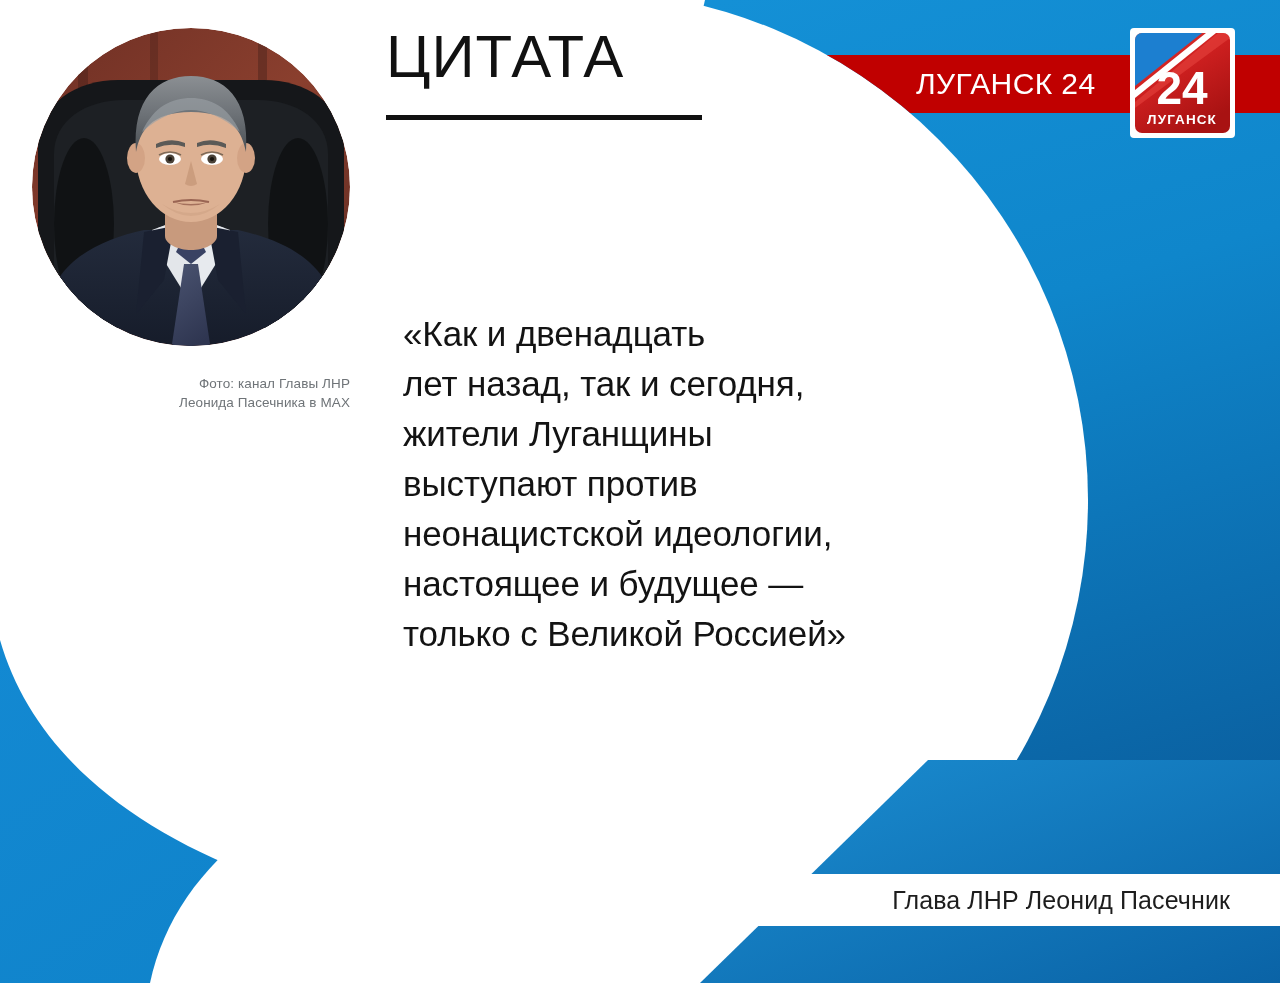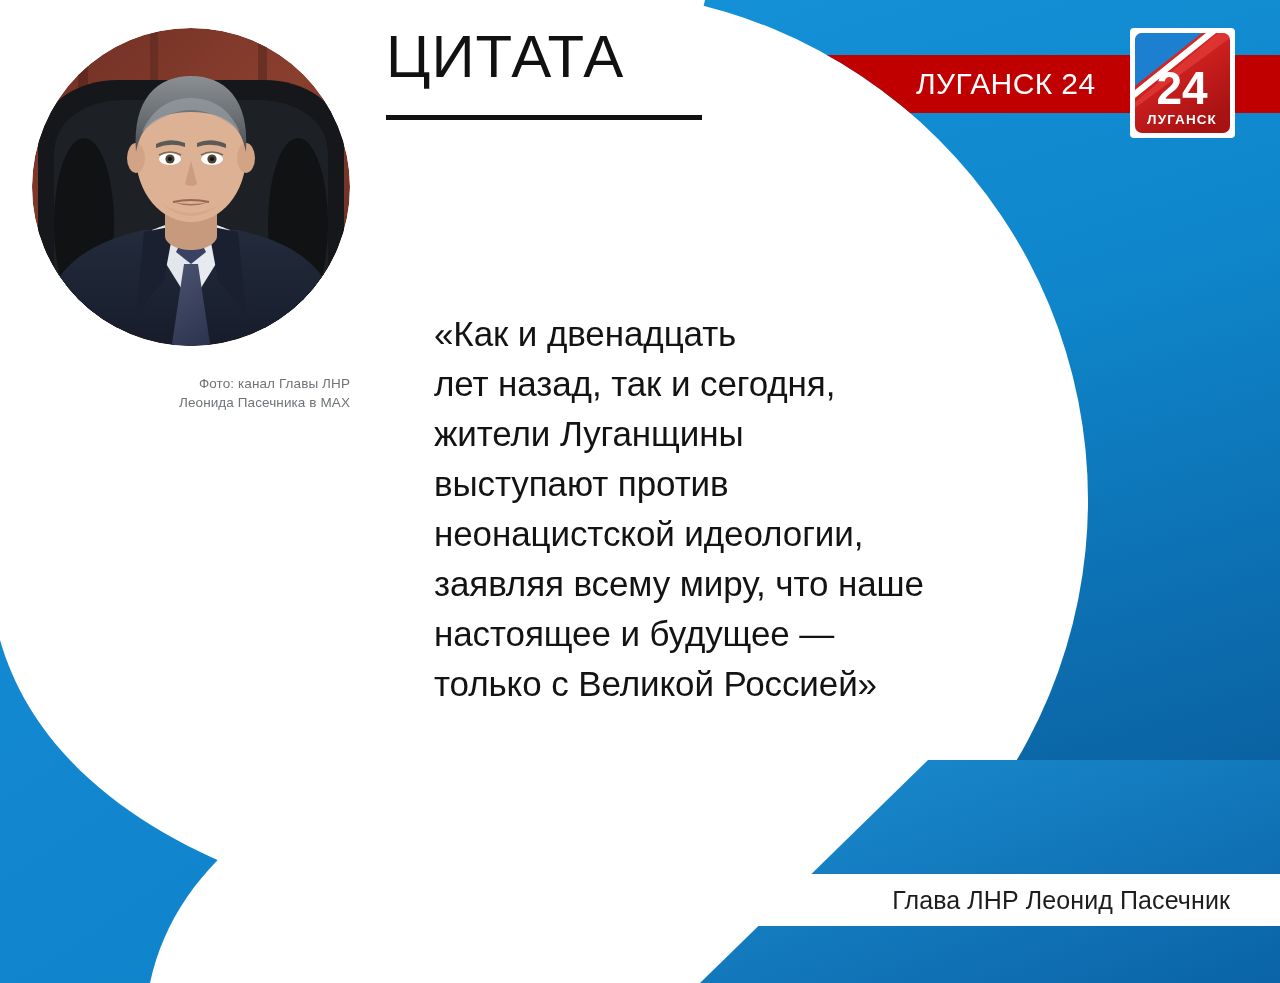--- a/index.html
+++ b/index.html
@@ -112,21 +112,21 @@
     top: 274px;
     width: 620px;
     z-index: 6;
     color: #131313;
     font-size: 35px;
     line-height: 50px;
     font-weight: 400;
     letter-spacing: -0.1px;
     font-family: "Liberation Sans", "DejaVu Sans", sans-serif;
   }
-  .quote .qline { display: block; white-space: nowrap; margin-left: 31px; }
+  .quote .qline { display: block; white-space: nowrap; }
 
   
   .attribution-strip {
     position: absolute;
     left: 700px;
     top: 874px;
     width: 580px;
     height: 52px;
     background: #ffffff;
     z-index: 8;
@@ -351,21 +351,20 @@
       <text x="52" y="96" text-anchor="middle" font-family="Liberation Sans, DejaVu Sans, sans-serif" font-size="13.5" font-weight="bold" letter-spacing="1.1" fill="#ffffff">ЛУГАНСК</text>
     </svg>
   </div>
 
   <blockquote class="quote">
     <span class="qline">«Как и двенадцать</span>
     <span class="qline">лет назад, так и сегодня,</span>
     <span class="qline">жители Луганщины</span>
     <span class="qline">выступают против</span>
     <span class="qline">неонацистской идеологии,</span>
-    <span class="qline">заявляя всему миру, что наше</span>
     <span class="qline">настоящее и будущее —</span>
     <span class="qline">только с Великой Россией»</span>
   </blockquote>
 
   <div class="attribution-strip"></div>
   <div class="attribution">Глава ЛНР Леонид Пасечник</div>
 
 </div>
 
 </body></html>

